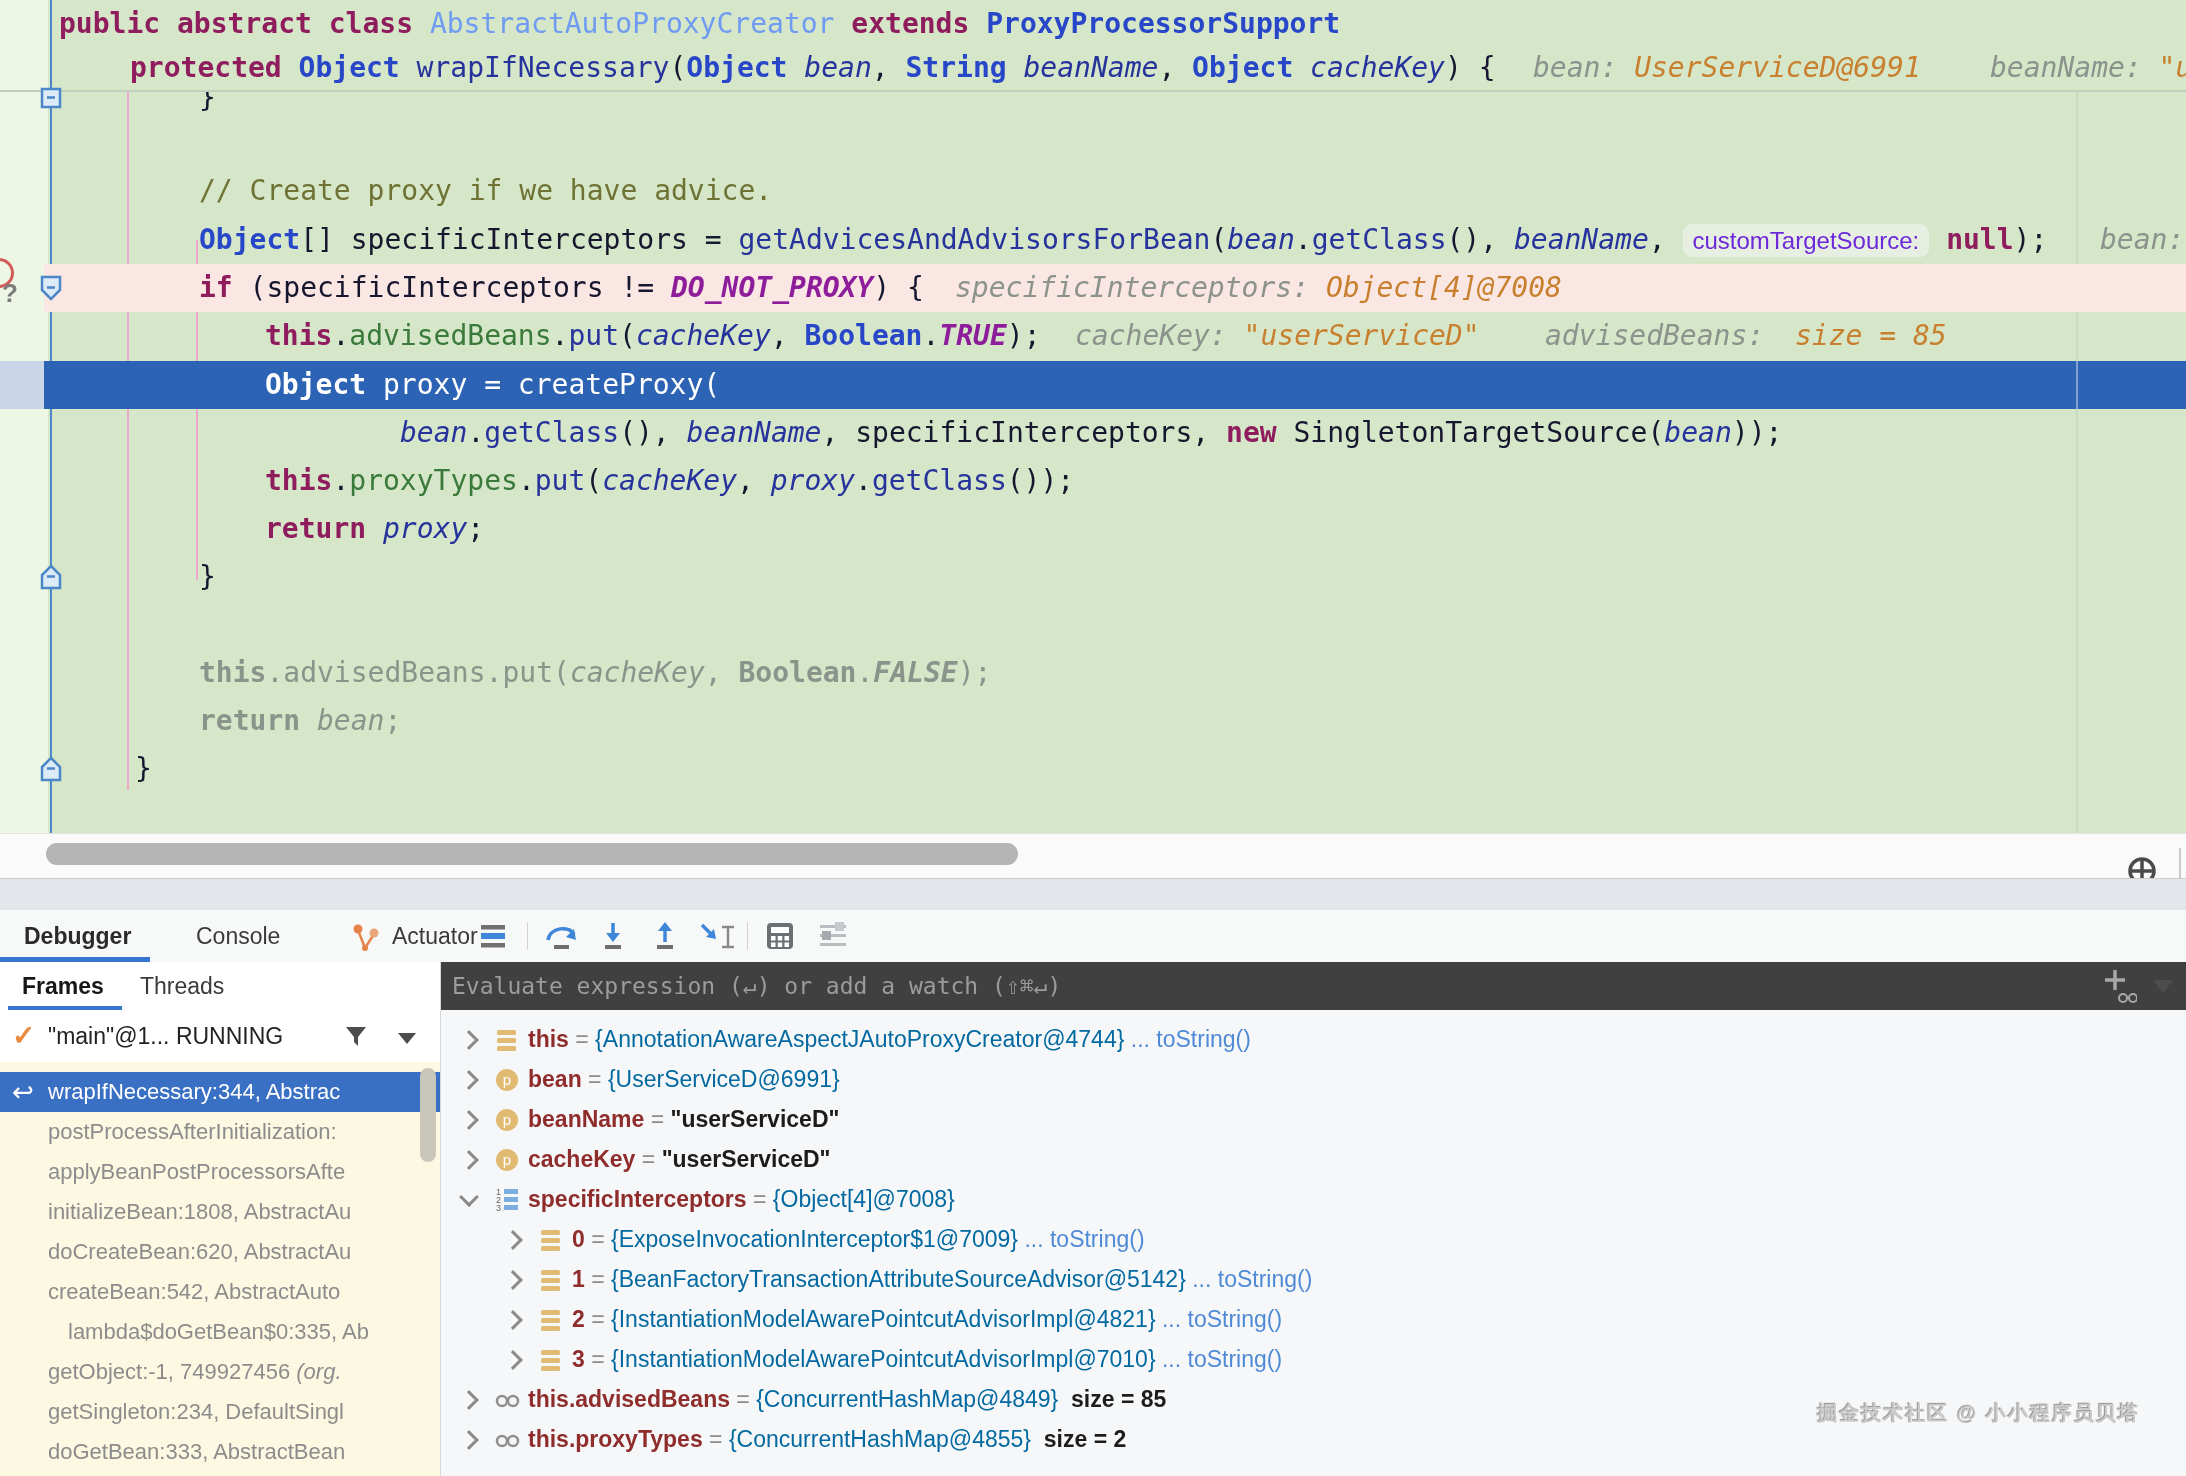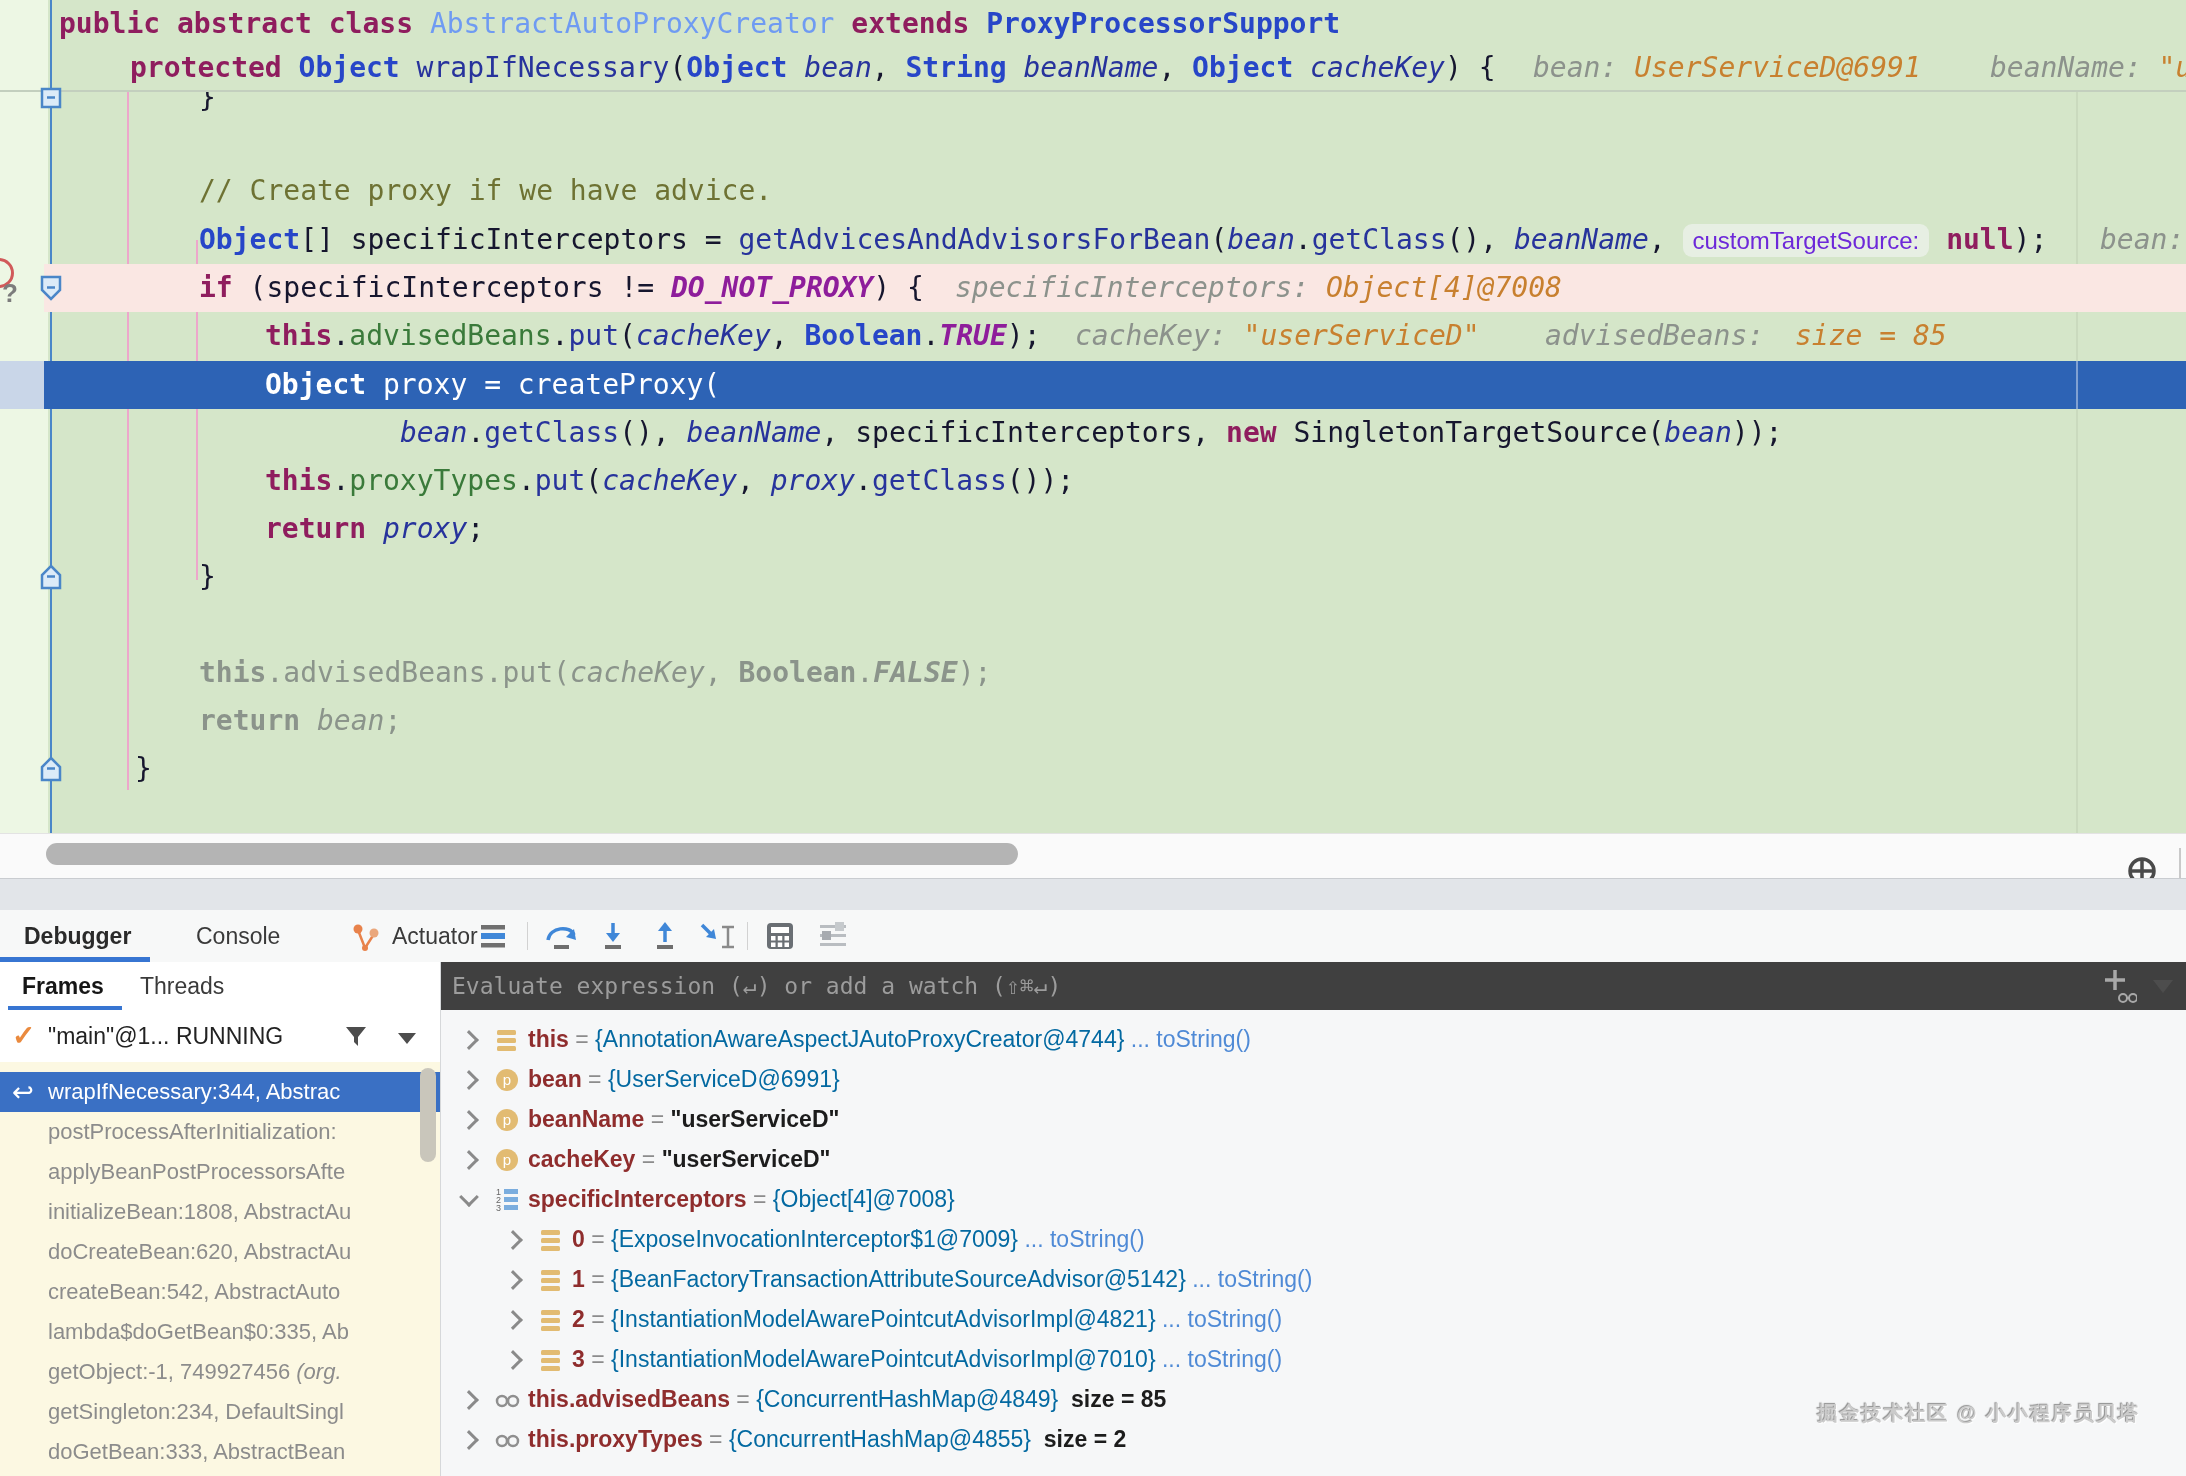--- a/index.html
+++ b/index.html
@@ -228,21 +228,21 @@
   <div class="abs" style="left:398px;top:23px;width:0;height:0;border-left:9px solid transparent;border-right:9px solid transparent;border-top:11px solid #4d4d4d;"></div>
 </div>
 
 <div id="frames-list" class="abs">
     <div class="abs frame-row sel" style="top: 10px;"><span style="position: absolute; left: 12px; top: 0px; font-size: 26px; color: rgb(255, 255, 255);">↩</span><span class="frame-text">wrapIfNecessary:344, Abstrac</span></div>
     <div class="abs frame-row" style="top: 90px;"><span class="frame-text">applyBeanPostProcessorsAfte</span></div>
     <div class="abs frame-row" style="top: 50px;"><span class="frame-text">postProcessAfterInitialization:</span></div>
     <div class="abs frame-row" style="top: 130px;"><span class="frame-text">initializeBean:1808, AbstractAu</span></div>
     <div class="abs frame-row" style="top: 170px;"><span class="frame-text">doCreateBean:620, AbstractAu</span></div>
     <div class="abs frame-row" style="top: 210px;"><span class="frame-text">createBean:542, AbstractAuto</span></div>
-    <div class="abs frame-row" style="top: 250px;"><span class="frame-text">lambda$doGetBean$0:335, Ab</span></div>
+    <div class="abs frame-row" style="top: 250px; margin-left: 20px;"><span class="frame-text">lambda$doGetBean$0:335, Ab</span></div>
     <div class="abs frame-row" style="top: 290px;"><span class="frame-text">getObject:-1, 749927456 <span style="font-style: italic;">(org.</span></span></div>
     <div class="abs frame-row" style="top: 330px;"><span class="frame-text">getSingleton:234, DefaultSingl</span></div>
     <div class="abs frame-row" style="top: 370px;"><span class="frame-text">doGetBean:333, AbstractBean</span></div>
   </div>
 <div id="frames-scroll" class="abs"></div>
 
 <div id="watches" class="abs">
     <div class="abs watch-row" style="top: 9px;"><div class="chev right" style="left: 21px;"></div><svg width="26" height="26" class="wicon" style="left: 53px;">
         <rect x="3" y="3" width="19" height="5" rx="1.5" fill="#e2bb72"></rect>
         <rect x="3" y="11" width="19" height="5" rx="1.5" fill="#e2bb72"></rect>

